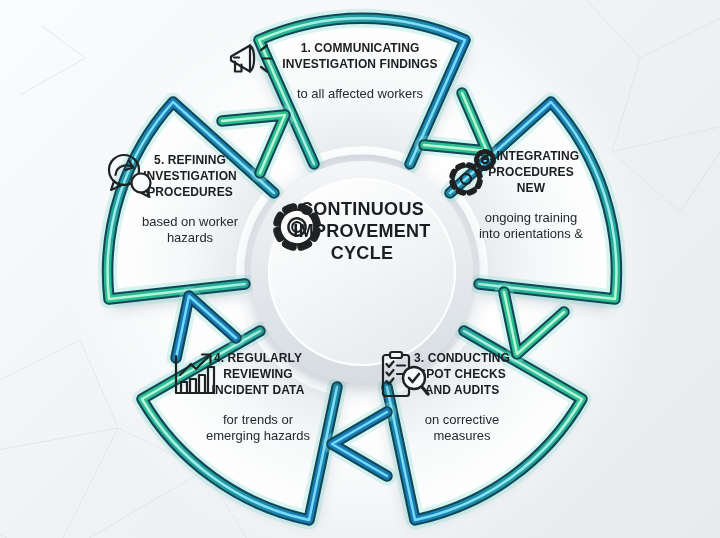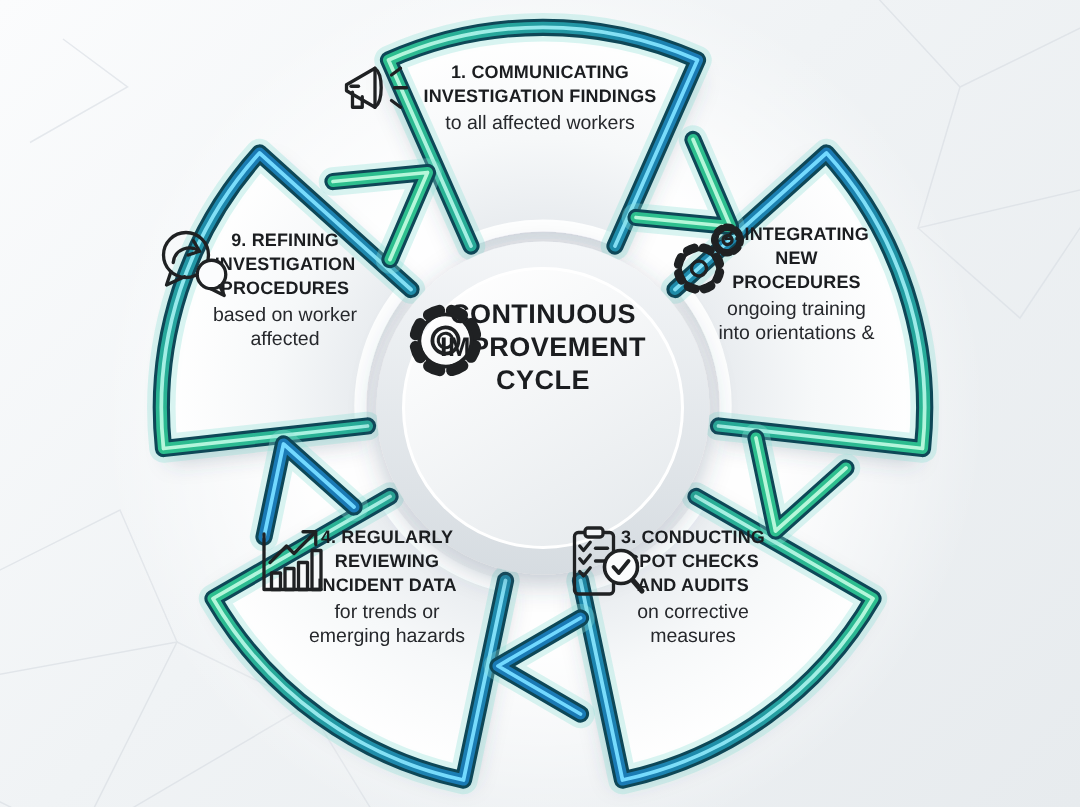--- a/index.html
+++ b/index.html
@@ -11,21 +11,21 @@
   #stage{position:absolute;inset:0;width:720px;height:538px;}
   svg{position:absolute;left:0;top:0;}
   .glow{fill:none;stroke:#8fe0d8;opacity:.33;stroke-width:19;stroke-linecap:round;stroke-linejoin:round;}
   .dark{fill:none;stroke:#0e4757;stroke-width:11.5;stroke-linecap:round;stroke-linejoin:round;}
   .main{fill:none;stroke-width:7.4;stroke-linecap:round;stroke-linejoin:round;}
   .hi{fill:none;stroke-width:2.5;stroke-linecap:round;stroke-linejoin:round;}
   .seg{position:absolute;display:flex;flex-direction:column;align-items:center;text-align:center;z-index:6;}
   .seg .icon{margin-bottom:7px;}
   .seg .title{font-weight:bold;font-size:12px;line-height:16px;color:#1b1d20;letter-spacing:.1px;}
   .seg .title span{display:block;}
-  .seg .sub{font-size:13px;line-height:15.5px;color:#26282c;margin-top:2px;}
+  .seg .sub{font-size:13px;line-height:15.5px;color:#26282c;margin-top:14px;}
   .seg .sub span{display:block;}
   #center-block .title{font-weight:bold;font-size:18px;line-height:22px;color:#1b1d20;letter-spacing:.3px;}
   #center-block .title span{display:block;}
   .lineicon{stroke:#1f2123;fill:none;stroke-width:2.2;stroke-linecap:round;stroke-linejoin:round;}
 </style>
 </head>
 <body>
 
 <div id="stage">
 
@@ -207,22 +207,22 @@
       <circle cx="20" cy="31" r="5"></circle>
     </g>
     <g transform="rotate(-8 39 12)">
       <circle cx="39" cy="12" r="8.5" stroke-width="5" stroke-dasharray="3.3 3.4"></circle>
       <circle cx="39" cy="12" r="7.5"></circle>
       <circle cx="39" cy="12" r="3"></circle>
     </g>
   </svg>
   <div class="title">
     <span>2. INTEGRATING</span>
+    <span>PROCEDURES</span>
     <span>NEW</span>
-    <span>PROCEDURES</span>
   </div>
   <div class="sub">
     <span>ongoing training</span>
     <span>into orientations &amp;</span>
   </div>
 </div>
 
 <div class="seg" id="seg3" style="left:377px;top:350px;width:170px;justify-content:space-between;">
   <svg class="icon lineicon" width="54" height="50" viewBox="0 0 54 50">
     <rect x="6" y="5" width="26" height="41" rx="2.5"></rect>
@@ -271,27 +271,27 @@
 <div class="seg" id="seg5" style="left:100px;top:152px;width:180px;">
   <svg class="icon lineicon" width="54" height="48" viewBox="0 0 54 48">
     <circle cx="24" cy="18" r="15"></circle>
     <path d="M14,29 L11,38 L23,32.5"></path>
     <path d="M15.5,23 C16.5,13.5 27,11 33,15.5"></path>
     <path d="M33,15.5 L29,8.5 M33,15.5 L25.5,18"></path>
     <circle cx="41" cy="31" r="9.5" fill="#fbfcfd"></circle>
     <path d="M46.5,38.5 L49.5,45 L40.5,40.5"></path>
   </svg>
   <div class="title">
-    <span>9. REFINING</span>
+    <span>5. REFINING</span>
     <span>INVESTIGATION</span>
     <span>PROCEDURES</span>
   </div>
   <div class="sub">
     <span>based on worker</span>
-    <span>affected</span>
+    <span>hazards</span>
   </div>
 </div>
 
 <div class="seg" id="center-block" style="left:268px;top:198px;width:188px;">
   <svg class="icon lineicon" width="58" height="58" viewBox="0 0 60 60">
     <g transform="rotate(11 30 30)">
       <circle cx="30" cy="30" r="21" stroke-width="8" stroke-dasharray="8 8.5"></circle>
       <circle cx="30" cy="30" r="18" stroke-width="2.6"></circle>
       <circle cx="30" cy="30" r="9" stroke-width="2.6"></circle>
       <circle cx="30" cy="30" r="5" stroke-width="2.2"></circle>

